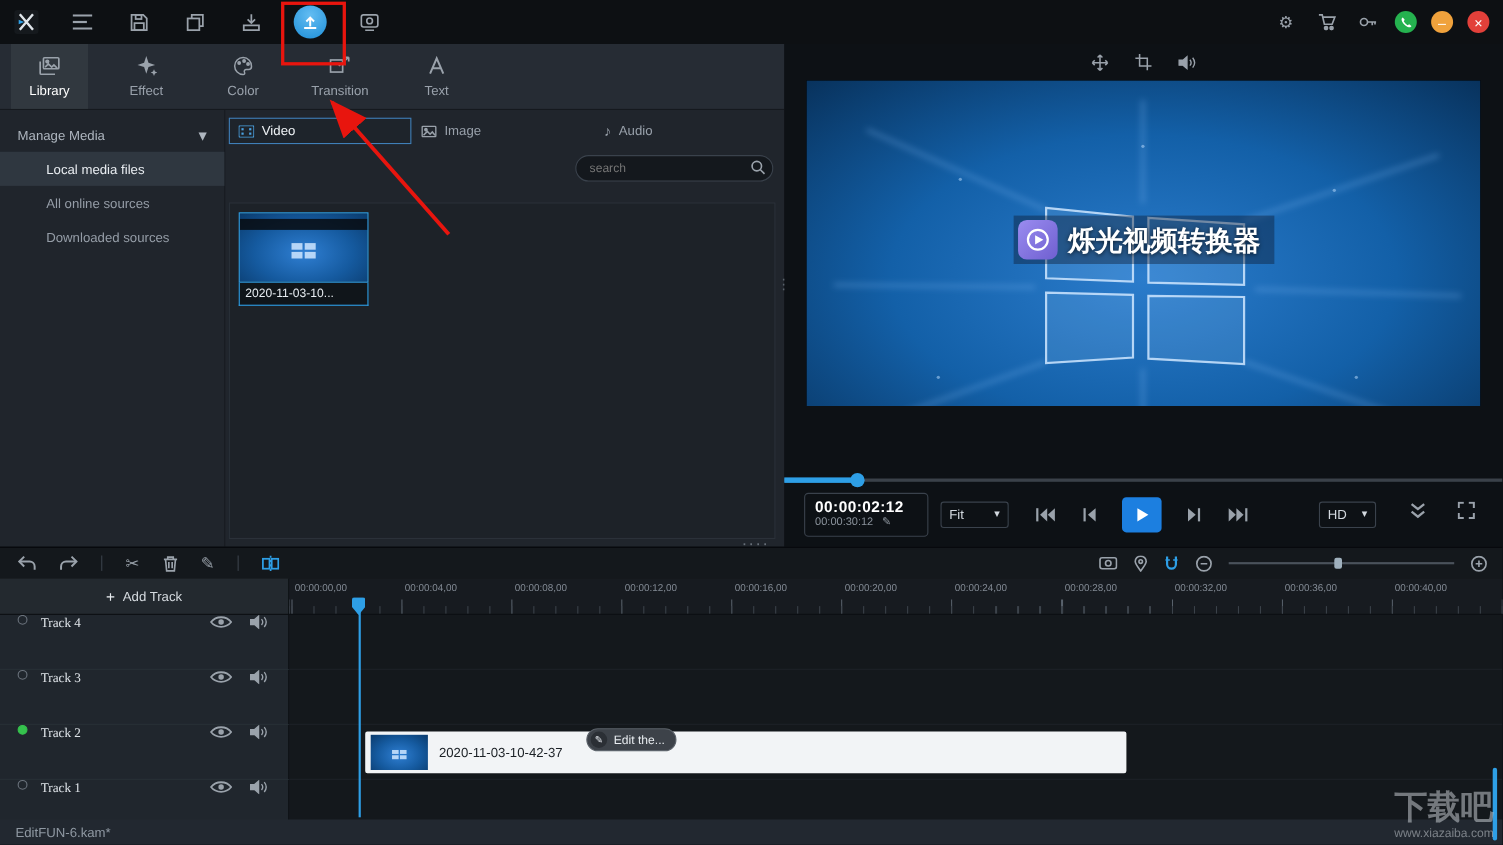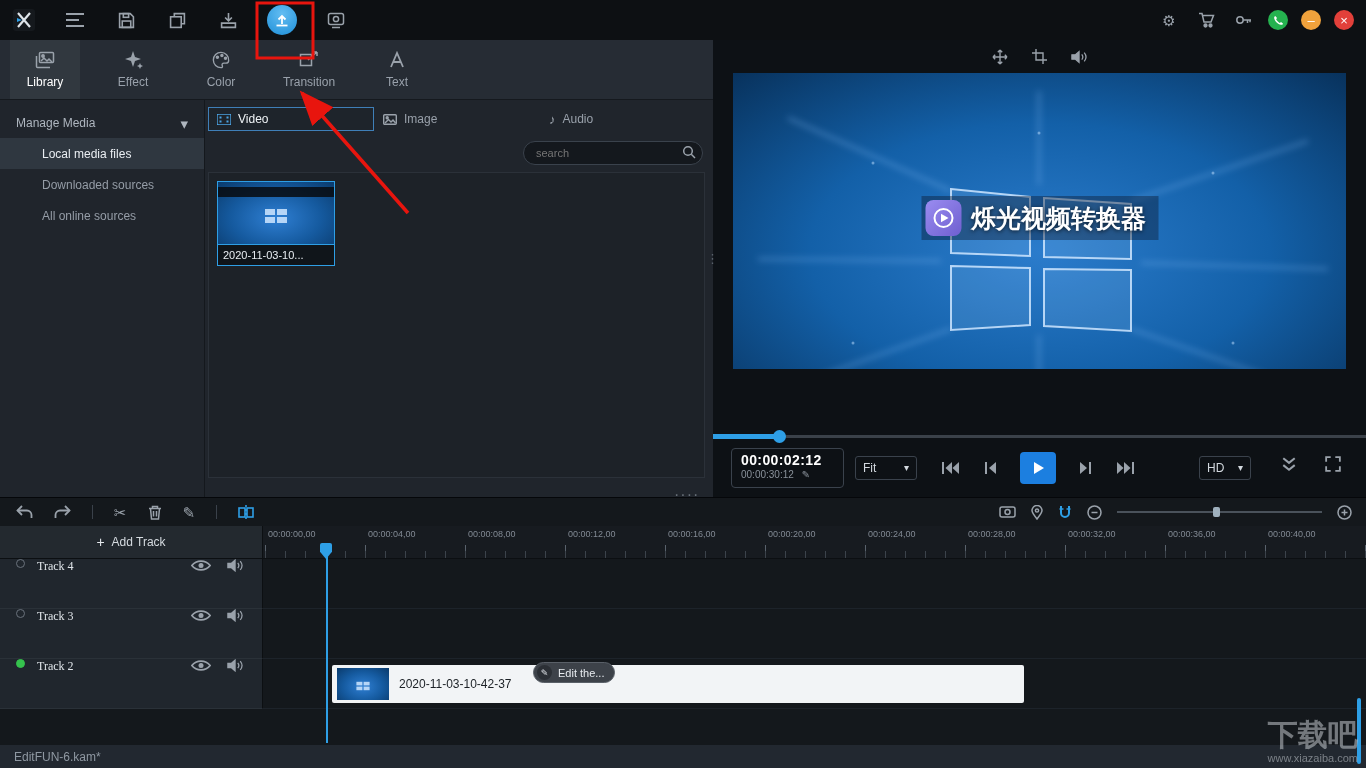--- a/index.html
+++ b/index.html
@@ -38,21 +38,21 @@
 .sb-item.selected{background:#2f3740;color:#e9edf1;}
 .media{flex:1;position:relative;background:#20252c;}
 .media-tabs{position:absolute;top:7px;left:3px;display:flex;}
 .mtab{width:166px;height:24px;display:flex;align-items:center;gap:7px;padding:0 8px;
   color:#98a0aa;border:1px solid transparent;cursor:pointer;}
 .mtab.selected{border-color:#3f7fb8;color:#eef2f5;background:#1e242b;}
 .search-wrap{position:absolute;top:41px;right:10px;width:180px;height:24px;}
 .search-input{width:100%;height:100%;background:#14181d;border:1px solid #3a424c;border-radius:12px;
   color:#cfd5db;padding:0 26px 0 12px;font-size:11px;outline:none;font-family:inherit;}
 .search-icon{position:absolute;right:7px;top:4px;}
-.media-grid{position:absolute;left:3px;top:72px;width:497px;height:306px;background:#1d2228;
+.media-grid{position:absolute;left:3px;top:84px;width:497px;height:306px;background:#1d2228;
   border:1px solid #2b3139;padding:8px;}
 .media-card{width:118px;cursor:pointer;}
 .thumb{width:118px;height:64px;border:1px solid #2e9fe6;position:relative;overflow:hidden;
   background:radial-gradient(ellipse at 50% 58%,#2f7fd3 0%,#155a9f 55%,#0a3a6b 100%);}
 .thumb-bar{position:absolute;top:5px;left:0;right:0;height:10px;background:rgba(8,10,14,.85);}
 .mini-win{position:absolute;left:50%;top:55%;transform:translate(-50%,-50%);}
 .card-label{border:1px solid #2e9fe6;border-top:none;height:21px;display:flex;align-items:center;
   padding:0 5px;color:#e8edf2;font-size:11px;background:#10151a;white-space:nowrap;overflow:hidden;}
 .panel-dots{position:absolute;left:706px;top:255px;color:#5a626b;font-size:13px;line-height:.55;
   cursor:ew-resize;z-index:4;}
@@ -274,24 +274,24 @@
     <div class="left-body">
       <aside class="sidebar">
         <div class="sb-header">
           <span>Manage Media</span>
           <span class="glyph">▾</span>
         </div>
         <div class="sb-item selected">
           <span>Local media files</span>
         </div>
         <div class="sb-item">
+          <span>All online sources</span>
+        </div>
+        <div class="sb-item">
           <span>Downloaded sources</span>
-        </div>
-        <div class="sb-item">
-          <span>All online sources</span>
         </div>
       </aside>
 
       <section class="media">
         <div class="media-tabs">
           <div class="mtab selected">
             <span class="ico" style="color:#4ba3e3;">
               <svg width="14" height="11" viewBox="0 0 14 11" fill="currentColor">
                   <rect x="0" y="0" width="14" height="11" rx="1.5" fill="none" stroke="currentColor" stroke-width="1.4"></rect>
                   <rect x="2.5" y="2.5" width="2" height="2"></rect>
@@ -646,20 +646,39 @@
                 </svg>
             </span>
             <span class="clip-label">2020-11-03-10-42-37</span>
             <span class="clip-tip">
               <span class="tip-pencil">✎</span>
               <span>Edit the...</span>
             </span>
           </div>
         </div>
       </div>
+      <div class="track-row">
+        <div class="track-head">
+          <span class="track-dot"></span>
+          <span class="track-name">Track 1</span>
+          <span class="ico t-ico">
+              <svg width="20" height="13" viewBox="0 0 24 15">
+                <path d="M1 7.5 C6.5 .5 17.5 .5 23 7.5 C17.5 14.5 6.5 14.5 1 7.5 Z" fill="none" stroke="currentColor" stroke-width="2"></path>
+                <circle cx="12" cy="7.5" r="3" fill="currentColor"></circle>
+              </svg>
+            </span>
+          <span class="ico t-ico">
+              <svg width="17" height="13" viewBox="0 0 19 14" fill="none" stroke="currentColor" stroke-width="1.4">
+                <polygon points="1,4.5 5,4.5 9,1 9,13 5,9.5 1,9.5" fill="currentColor"></polygon>
+                <path d="M12 4 q2.5 3 0 6 M14.8 2 q4 5 0 10"></path>
+              </svg>
+            </span>
+        </div>
+        <div class="track-lane"></div>
+      </div>
     </div>
     <div class="ph-line"></div>
   </section>
 
   <footer class="statusbar">
     <span>EditFUN-6.kam*</span>
   </footer>
 
   <span class="v-scroll"></span>
 

